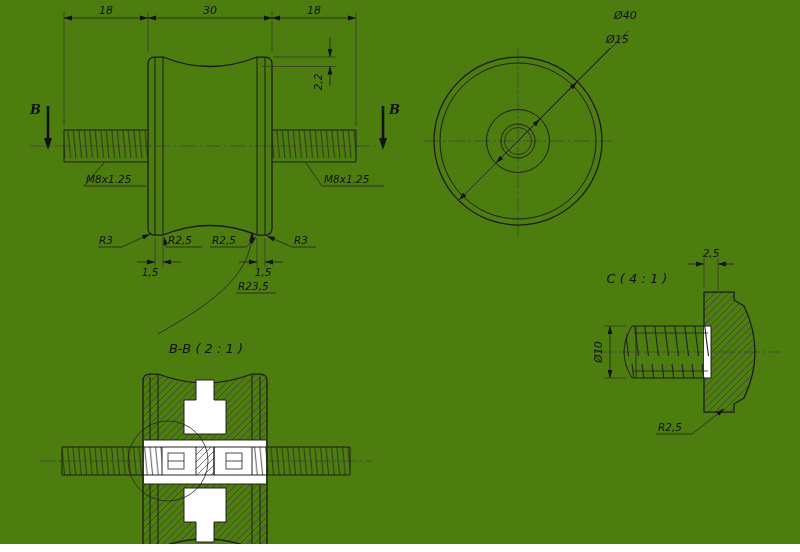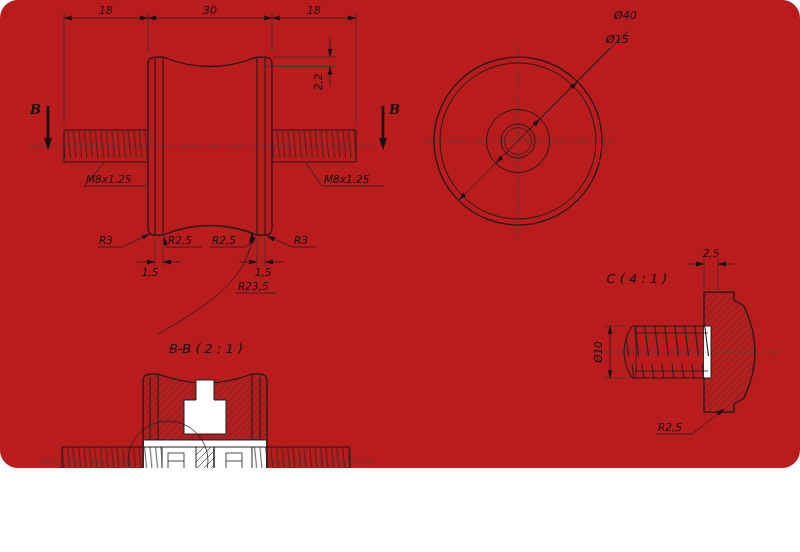--- a/index.html
+++ b/index.html
@@ -1,16 +1,16 @@
 <!DOCTYPE html>
 <html><head>
 <meta charset="utf-8">
 <style>
   html,body{margin:0;padding:0;background:#fff;}
-  #stage{position:relative;width:800px;height:468px;background:#b91c1c;overflow:hidden;border-radius:18px;}
+  #stage{position:relative;width:800px;height:544px;background:#4d7c0f;overflow:hidden;}
   svg{display:block;}
   .ol{fill:none;stroke:#1a1a1a;stroke-width:1.25;stroke-linejoin:round;}
   .ml{fill:none;stroke:#1a1a1a;stroke-width:0.95;}
   .tl{fill:none;stroke:#222;stroke-width:0.8;}
   .xl{fill:none;stroke:#333;stroke-width:0.7;}
   .dl{fill:none;stroke:#222;stroke-width:0.8;}
   .cl{fill:none;stroke:#444;stroke-width:0.75;stroke-dasharray:16 3 3 3;}
   .wh{fill:#ffffff;stroke:none;}
   .hatch{fill:url(#hat);}
   .dim{font:italic 11px "DejaVu Sans",sans-serif;fill:#111;}

